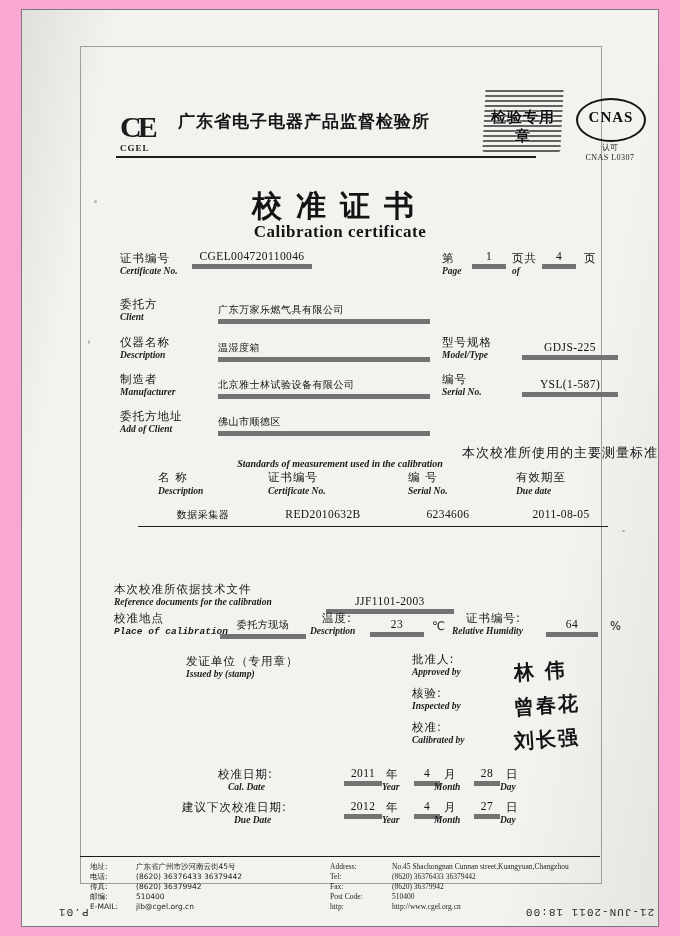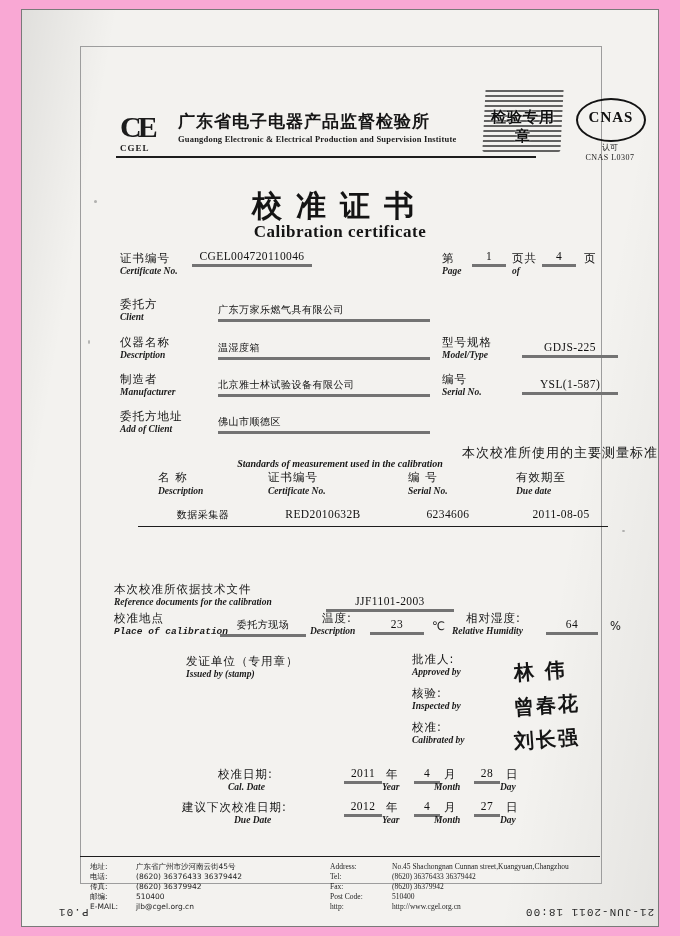--- a/index.html
+++ b/index.html
@@ -110,21 +110,21 @@
     position:absolute;left:0;right:0;top:212px;text-align:center;
     font-size:17px;font-weight:bold;letter-spacing:.5px;color:#141414;
     font-family:"Liberation Serif",serif;
   }
 
   
   .lbl-cn{font-family:"DejaVu Sans",sans-serif;font-size:11.5px;color:#161616;letter-spacing:1px;}
   .lbl-en{font-family:"Liberation Serif",serif;font-size:9.5px;font-style:italic;font-weight:bold;color:#1a1a1a;}
   .val{font-family:"DejaVu Sans",sans-serif;font-size:10px;color:#111;letter-spacing:.5px;}
   .val-lat{font-family:"Liberation Serif",serif;font-size:11.5px;color:#111;letter-spacing:.4px;}
-  .ul{border-bottom:3px solid #737373;}
+  .ul{border-bottom:5px solid #737373;}
 
   .row{position:absolute;}
 
   
   #certno-lbl{left:98px;top:241px;}
   #certno-lbl-en{left:98px;top:256px;}
   #certno-val{left:170px;top:240px;width:120px;text-align:center;padding-bottom:2px;}
   #page-lbl{left:420px;top:241px;}
   #page-lbl-en{left:420px;top:256px;}
   #page-cur{left:450px;top:240px;width:34px;text-align:center;padding-bottom:2px;}
@@ -189,21 +189,20 @@
   <div id="sheet">
 
     <div class="framebox"></div>
 
     <div class="hdr">
       <div class="logo">
         <div class="mark">CE</div>
         <div class="cgel">CGEL</div>
       </div>
       <div class="org-cn">广东省电子电器产品监督检验所</div>
-      <div class="org-en">Guangdong Electronic &amp; Electrical Production and Supervision Institute</div>
       <div class="hdr-rule"></div>
     </div>
 
     <div class="stamp-sq">
       <div class="lines"></div>
       <div class="cn">检验专用章</div>
     </div>
 
     <div class="cnas">
       <div class="oval">
@@ -279,21 +278,21 @@
 
     <div class="blk-lbl lbl-cn" style="left:92px;top:601px;">校准地点</div>
     <div class="blk-lbl lbl-en" style="left:92px;top:616px;font-family:Liberation Mono, monospace;">Place of calibration</div>
     <div class="blk-val val ul" style="left:198px;top:608px;width:86px;text-align:center;">委托方现场</div>
 
     <div class="blk-lbl lbl-cn" style="left:300px;top:601px;">温度:</div>
     <div class="blk-lbl lbl-en" style="left:288px;top:616px;">Description</div>
     <div class="blk-val val-lat ul" style="left:348px;top:608px;width:54px;text-align:center;">23</div>
     <div class="blk-lbl lbl-cn" style="left:410px;top:609px;">℃</div>
 
-    <div class="blk-lbl lbl-cn" style="left:444px;top:601px;">相对湿度:</div>
+    <div class="blk-lbl lbl-cn" style="left:444px;top:601px;">证书编号:</div>
     <div class="blk-lbl lbl-en" style="left:430px;top:616px;">Relative Humidity</div>
     <div class="blk-val val-lat ul" style="left:524px;top:608px;width:52px;text-align:center;">64</div>
     <div class="blk-lbl lbl-cn" style="left:588px;top:609px;">%</div>
 
     <div class="blk-lbl lbl-cn" style="left:164px;top:644px;">发证单位（专用章）</div>
     <div class="blk-lbl lbl-en" style="left:164px;top:659px;">Issued by (stamp)</div>
 
     <div class="blk-lbl lbl-cn" style="left:390px;top:642px;">批准人:</div>
     <div class="blk-lbl lbl-en" style="left:390px;top:657px;">Approved by</div>
     <div class="blk-val sig" style="left:492px;top:648px;">林 伟</div>

